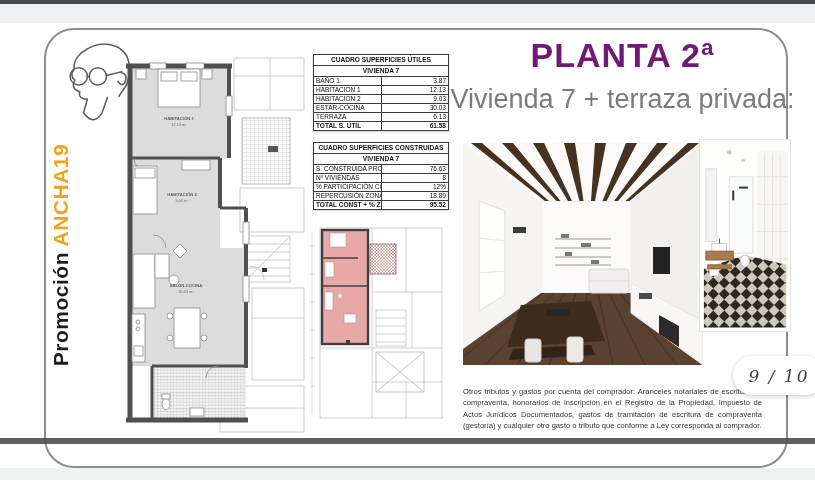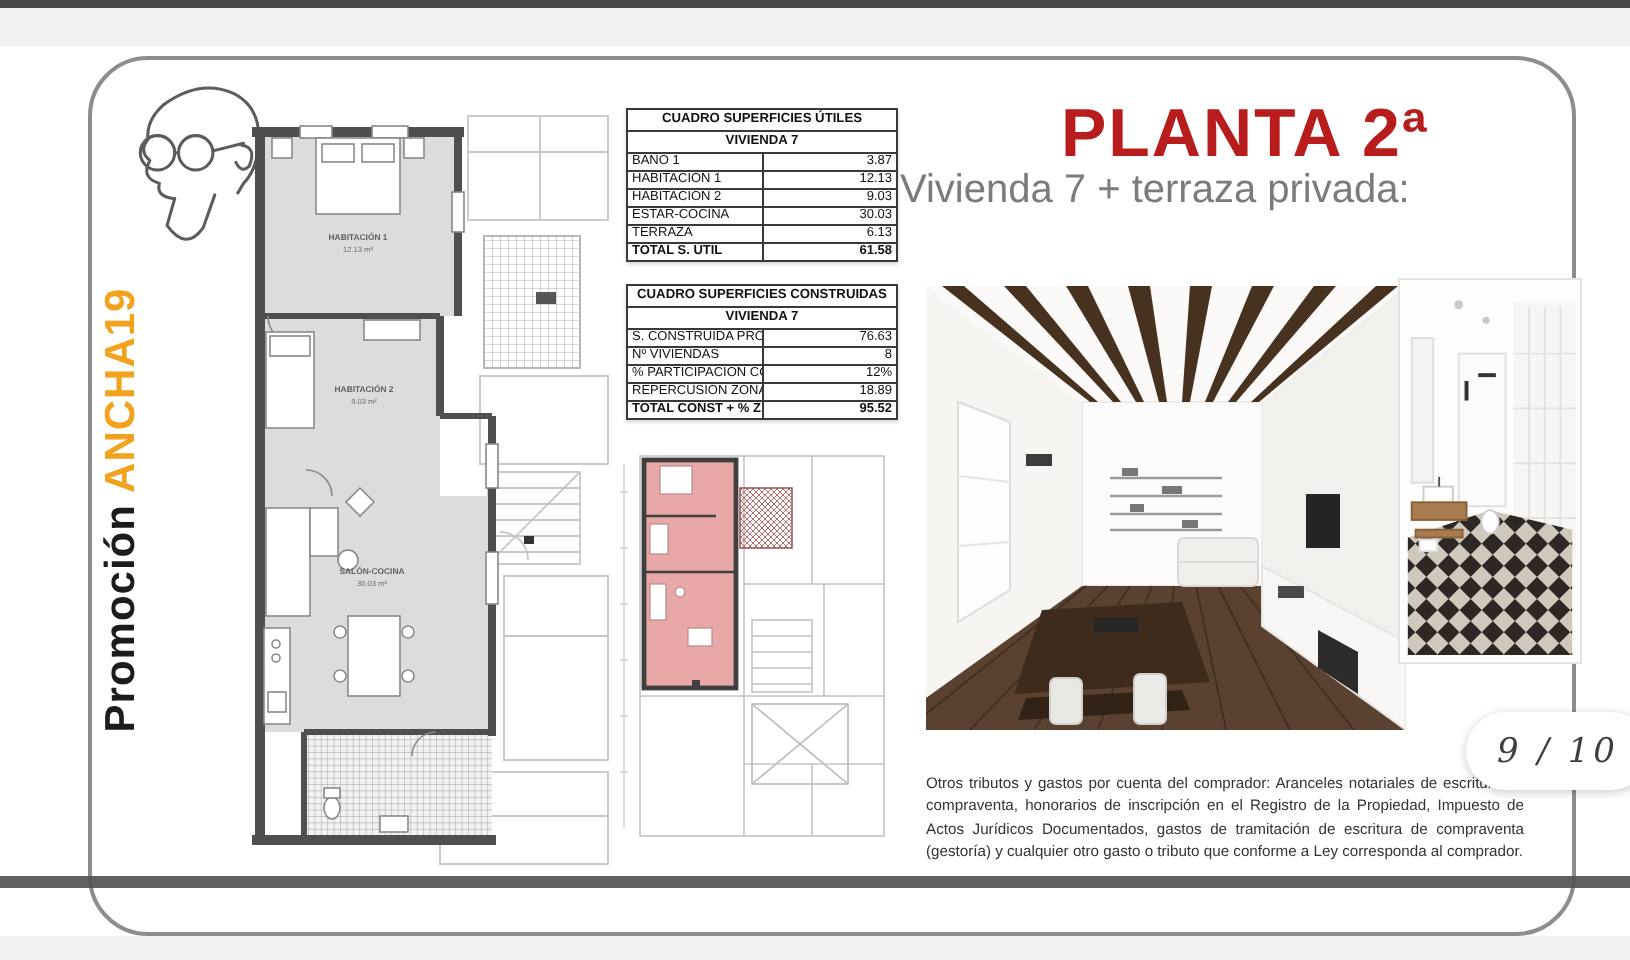--- a/index.html
+++ b/index.html
@@ -20,23 +20,23 @@
   .stable{border-collapse:collapse;background:#fff;width:136px;table-layout:fixed;
           box-shadow:0 1px 2px rgba(0,0,0,.18);}
   .stable td{border:1px solid #3a3a3a;font-size:6.5px;line-height:8px;padding:0 2px;color:#111;
              overflow:hidden;white-space:nowrap;}
   .stable .hdr td{text-align:center;font-weight:bold;font-size:6.6px;padding:1px 2px;}
   .stable .val{text-align:right;width:34px;}
   .stable .tot td{font-weight:bold;}
   .tbl-utiles{left:313px;top:54px;}
   .tbl-const{left:313px;top:142px;}
   
-  .title{left:455px;top:48px;width:335px;text-align:center;font-size:34px;font-weight:bold;
-         color:#b91c1c;letter-spacing:1px;}
-  .subtitle{left:450px;top:84px;width:345px;text-align:left;font-size:20px;color:#7b7b7b;}
+  .title{left:455px;top:36px;width:335px;text-align:center;font-size:34px;font-weight:bold;
+         color:#701a75;letter-spacing:1px;}
+  .subtitle{left:450px;top:84px;width:345px;text-align:center;font-size:27px;color:#7b7b7b;}
   .legal{left:463px;top:386px;width:299px;font-size:7.6px;line-height:11.3px;color:#333;
          text-align:justify;}
   .pill{left:733px;top:356px;width:92px;height:39px;background:#fff;border-radius:20px;
         box-shadow:0 1px 5px rgba(0,0,0,.22);z-index:60;display:flex;align-items:center;
         justify-content:center;font-family:"DejaVu Serif",serif;font-style:italic;
         font-size:17px;color:#3f3f3f;letter-spacing:2px;}
   .plan-large{left:122px;top:56px;width:188px;height:382px;}
   .plan-key{left:306px;top:222px;width:150px;height:202px;}
   .render-main{left:463px;top:143px;width:240px;height:222px;}
   .render-bath{left:699px;top:139px;width:92px;height:193px;border:1px solid #e3e3e3;

